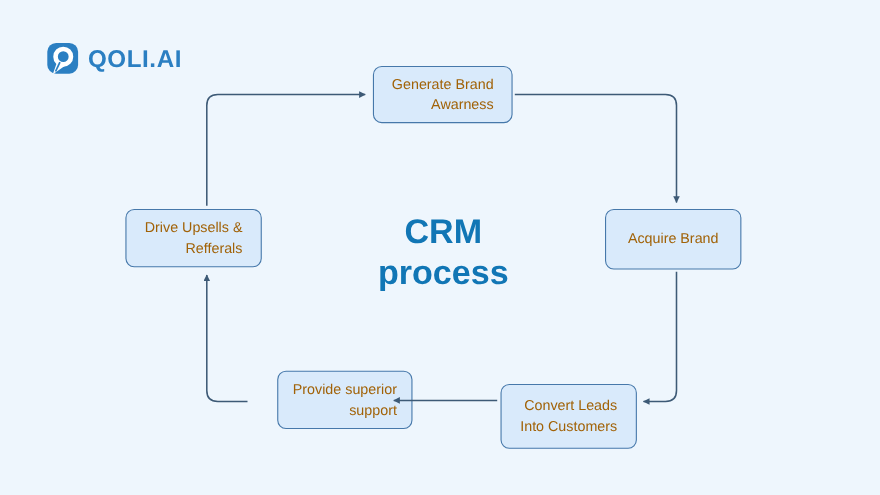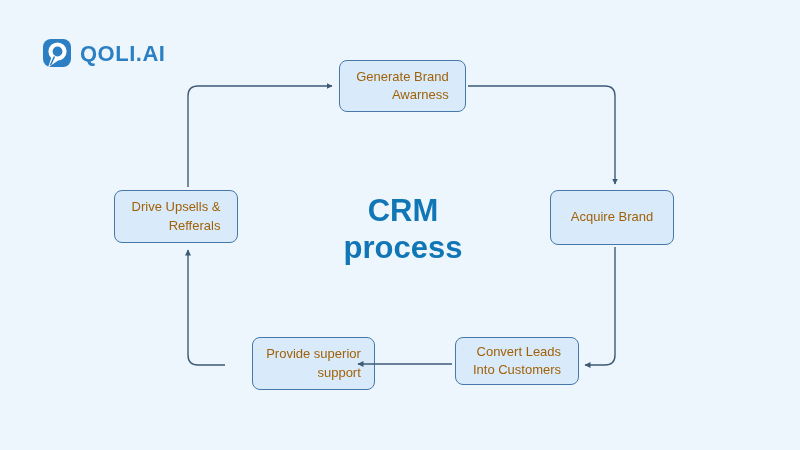--- a/index.html
+++ b/index.html
@@ -57,21 +57,21 @@
     justify-content: center;
     text-align: right;
     color: #a16207;
     font-size: 13px;
     line-height: 1.4;
     white-space: pre-line;
     padding: 4px 8px;
   }
   .node-generate { left: 339px; top: 60px;  width: 127px; height: 52px; }
   .node-acquire  { left: 550px; top: 190px; width: 124px; height: 55px; }
-  .node-convert  { left: 455px; top: 337px; width: 124px; height: 48px; }
+  .node-convert  { left: 455px; top: 349px; width: 124px; height: 59px; }
   .node-provide  { left: 228px; top: 337px; width: 123px; height: 53px; margin-left: 24px; }
   .node-drive    { left: 114px; top: 190px; width: 124px; height: 53px; }
 
   
   .arrows {
     position: absolute;
     left: 0;
     top: 0;
     width: 800px;
     height: 450px;

